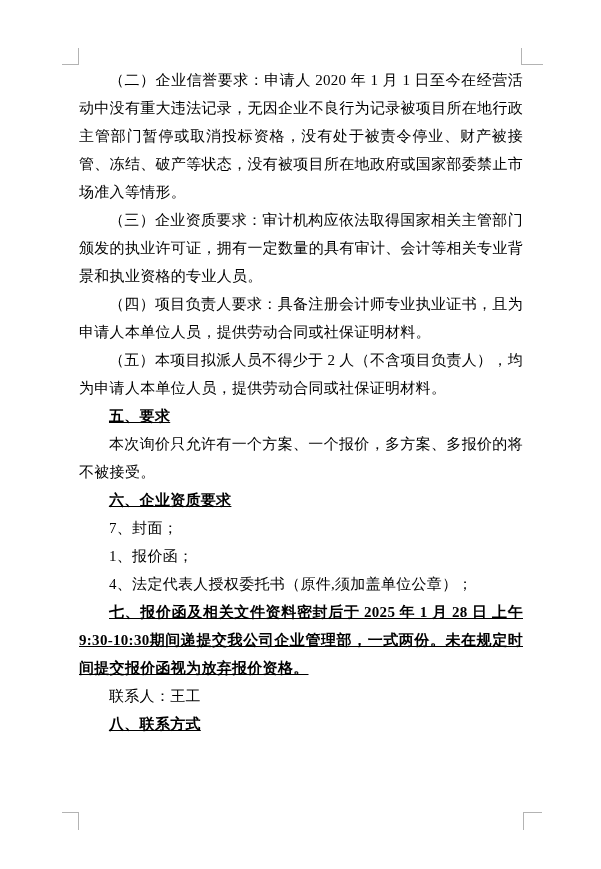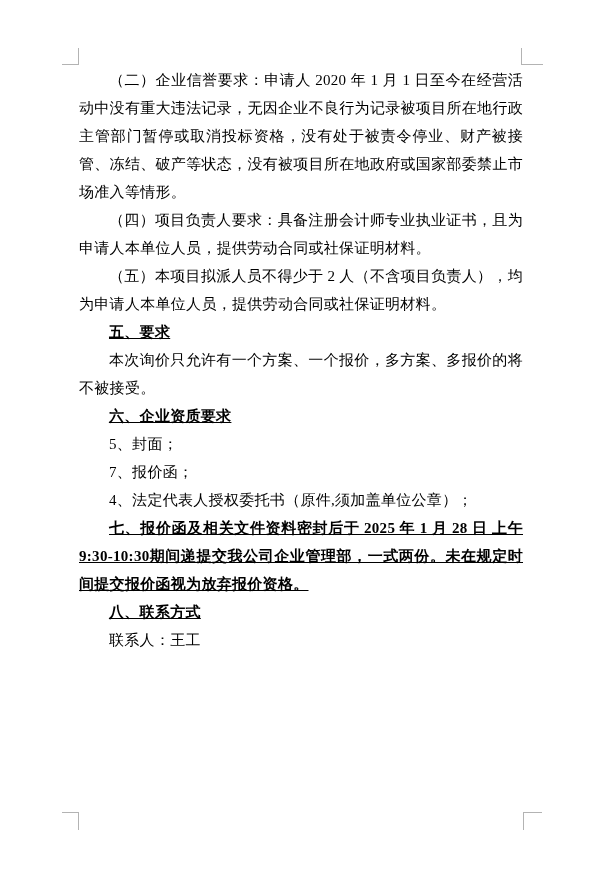--- a/index.html
+++ b/index.html
@@ -68,25 +68,26 @@
 </head>
 <body>
 
 <div class="page">
   <div class="crop tl"></div>
   <div class="crop tr"></div>
   <div class="crop bl"></div>
   <div class="crop br"></div>
   <div class="content" id="doc-body">
       <p class="para">（二）企业信誉要求：申请人 2020 年 1 月 1 日至今在经营活动中没有重大违法记录，无因企业不良行为记录被项目所在地行政主管部门暂停或取消投标资格，没有处于被责令停业、财产被接管、冻结、破产等状态，没有被项目所在地政府或国家部委禁止市场准入等情形。</p>
+      <p class="para">（三）企业资质要求：审计机构应依法取得国家相关主管部门颁发的执业许可证，拥有一定数量的具有审计、会计等相关专业背景和执业资格的专业人员。</p>
       <p class="para">（四）项目负责人要求：具备注册会计师专业执业证书，且为申请人本单位人员，提供劳动合同或社保证明材料。</p>
       <p class="para">（五）本项目拟派人员不得少于 2 人（不含项目负责人），均为申请人本单位人员，提供劳动合同或社保证明材料。</p>
       <p class="para bold">五、要求</p>
       <p class="para">本次询价只允许有一个方案、一个报价，多方案、多报价的将不被接受。</p>
       <p class="para bold">六、企业资质要求</p>
-      <p class="para">5、封面；</p>
-      <p class="para">7、报价函；</p>
+      <p class="para">7、封面；</p>
+      <p class="para">1、报价函；</p>
       <p class="para">4、法定代表人授权委托书（原件,须加盖单位公章）；</p>
       <p class="para bold">七、报价函及相关文件资料密封后于 2025 年 1 月 28 日 上午9:30-10:30期间递提交我公司企业管理部，一式两份。未在规定时间提交报价函视为放弃报价资格。</p>
+      <p class="para">联系人：王工</p>
       <p class="para bold">八、联系方式</p>
-      <p class="para">联系人：王工</p>
     </div>
 </div>
 
 </body></html>

